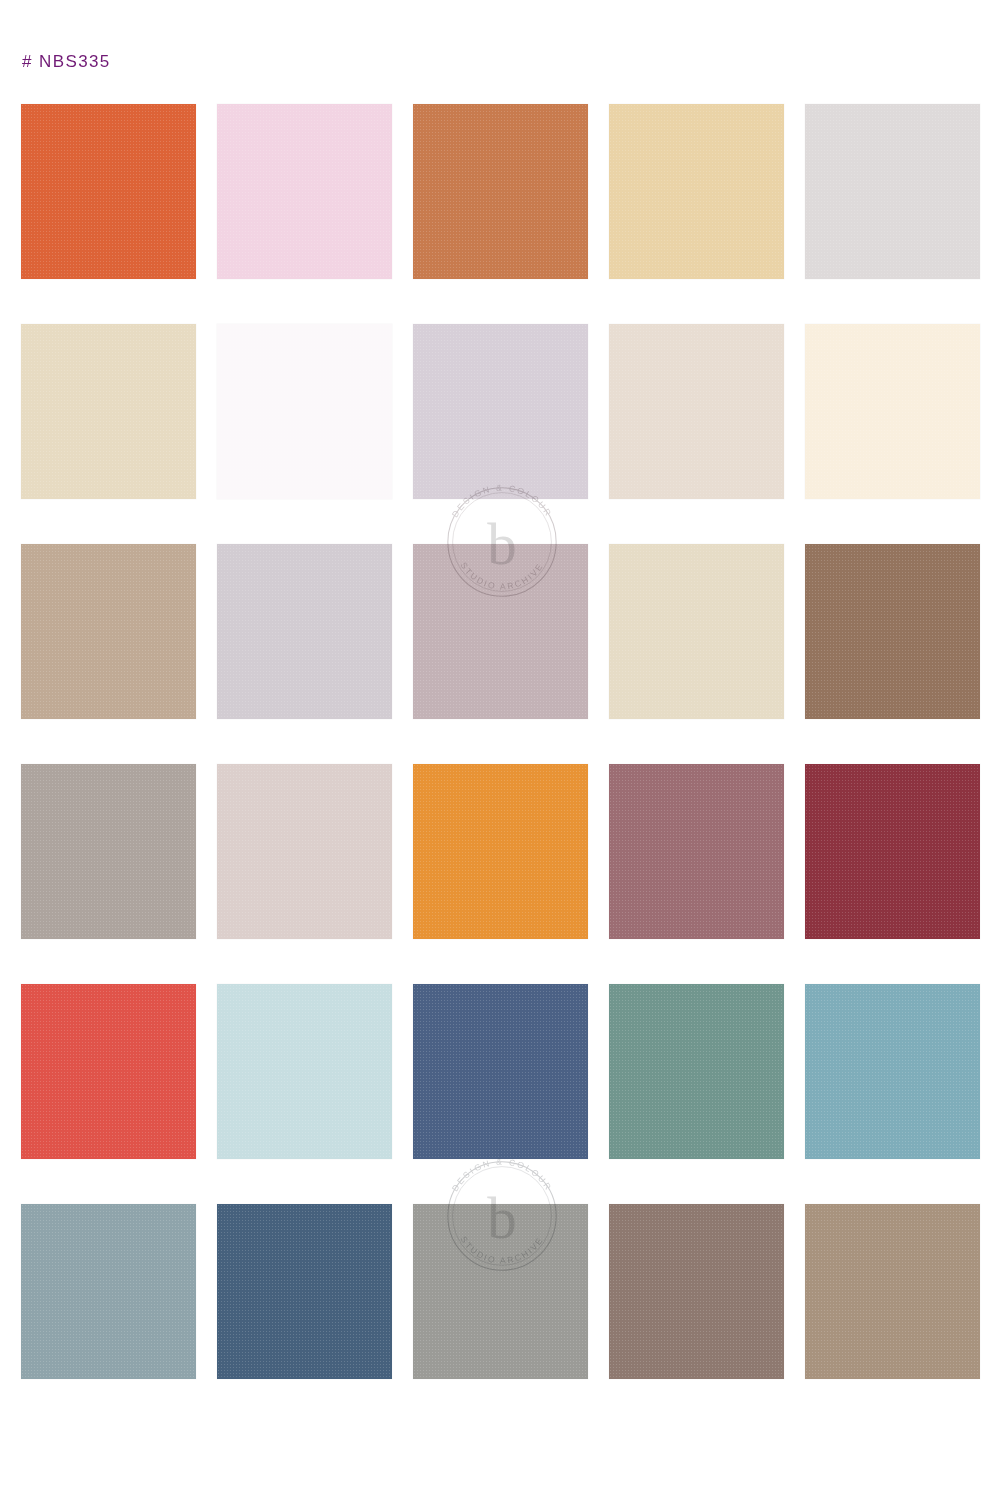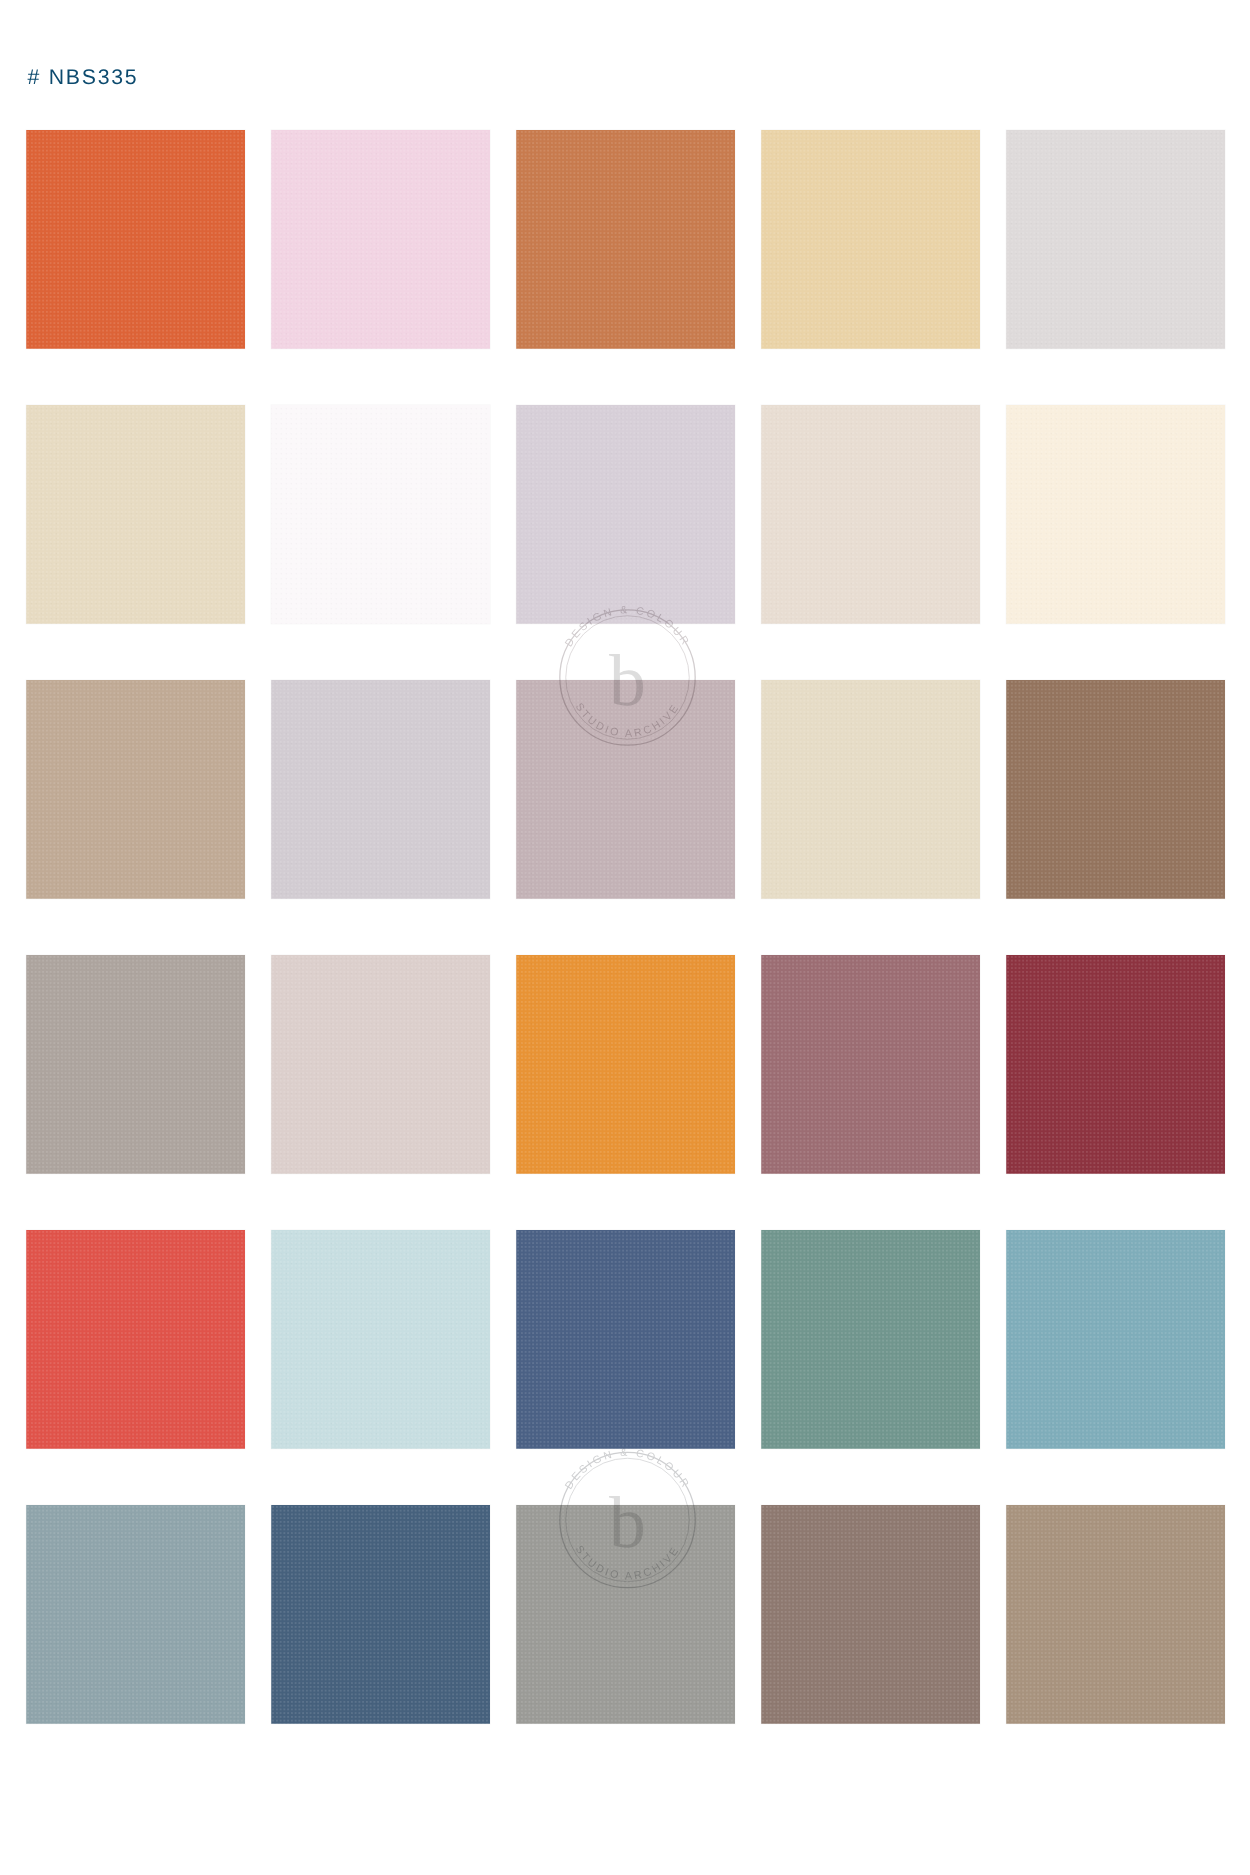--- a/index.html
+++ b/index.html
@@ -22,21 +22,21 @@
     background: #ffffff;
   }
 
   
   .palette-title {
     position: absolute;
     left: 22px;
     top: 52px;
     font-size: 17px;
     letter-spacing: 1.4px;
-    color: #0c4a6e;
+    color: #701a75;
     font-family: "Liberation Sans", sans-serif;
     font-weight: 400;
     white-space: nowrap;
   }
 
   
   .swatch-grid {
     position: absolute;
     left: 21px;
     top: 104px;

